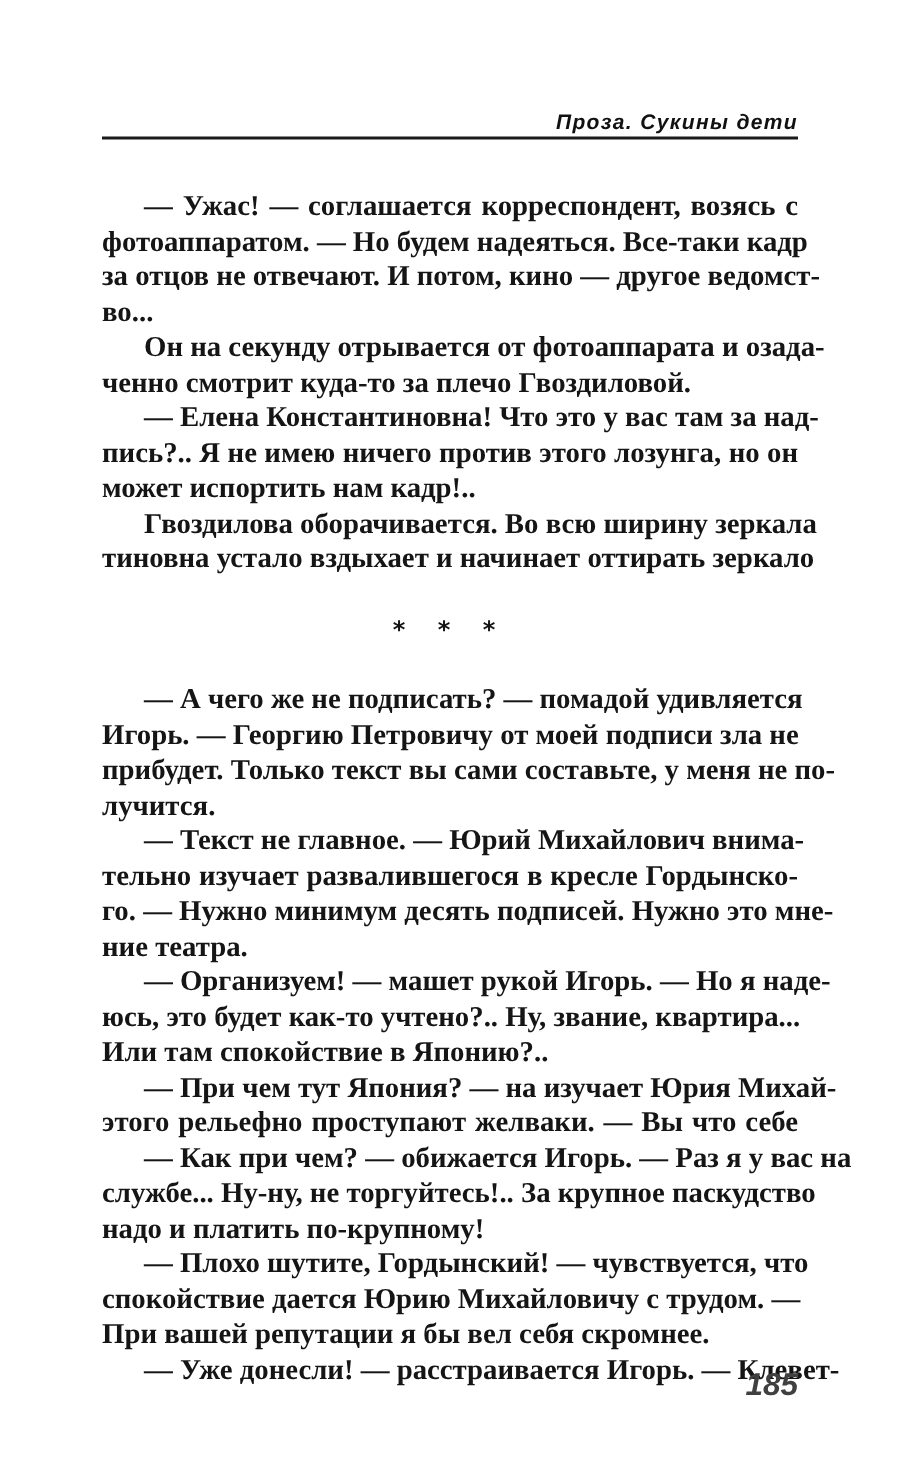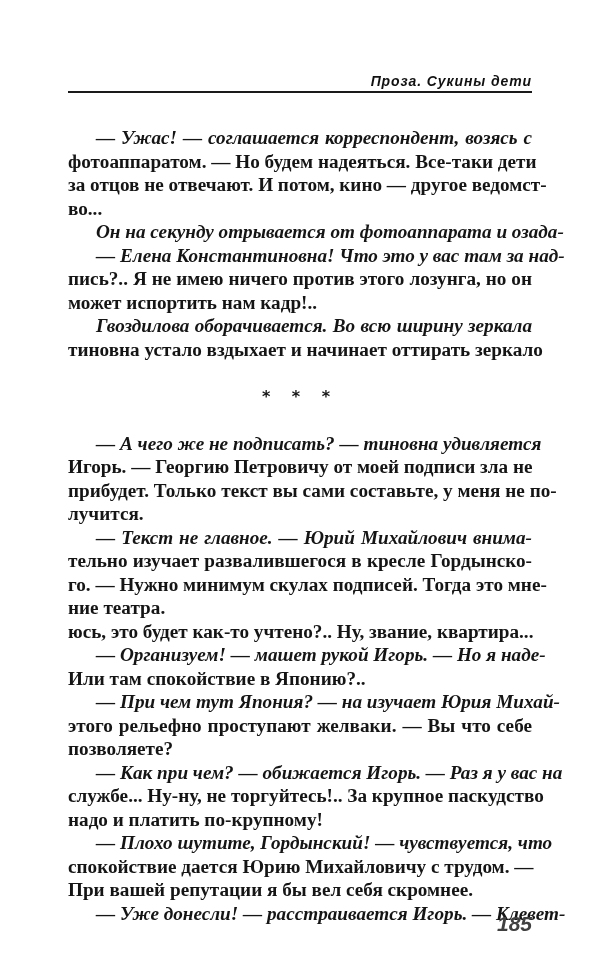--- a/index.html
+++ b/index.html
@@ -18,21 +18,21 @@
     font-family: "Liberation Serif", serif;
     font-size: 19.2px; line-height: 23.5px; color: #151515;
     font-weight: bold;
   }
   .ln {
     display: block; height: 23.5px; white-space: nowrap;
     text-align: justify; text-align-last: justify;
     width: 464px;
   }
   .ln.last { text-align-last: left; }
-  .ln.ind { padding-left: 28px; width: 436px; font-style: italic; }
+  .ln.ind { padding-left: 28px; width: 436px; }
   .stars {
     display: block; height: 23.5px; text-align: center;
     font-family: "DejaVu Sans", sans-serif; font-size: 16px; letter-spacing: 8px;
     margin: 23.5px 0 23.5px 0;
   }
   .page-number {
     position: absolute; right: 68px; top: 896px;
     font-family: "Liberation Sans", sans-serif; font-style: italic; font-weight: bold;
     font-size: 21px; color: #404040;
   }
@@ -40,48 +40,48 @@
 </head>
 <body>
 
 <div class="page">
   <div class="running-head">Проза. Сукины дети</div>
   <div class="head-rule"></div>
 
   <div class="body">
     <div>
       <span class="ln ind">— Ужас! — соглашается корреспондент, возясь с</span>
-      <span class="ln">фотоаппаратом. — Но будем надеяться. Все-таки дети</span>
+      <span class="ln">фотоаппаратом. — Но будем надеяться. Все-таки кадр</span>
       <span class="ln">за отцов не отвечают. И потом, кино — другое ведомст-</span>
       <span class="ln last">во...</span>
       <span class="ln ind">Он на секунду отрывается от фотоаппарата и озада-</span>
+      <span class="ln last">ченно смотрит куда-то за плечо Гвоздиловой.</span>
       <span class="ln ind">— Елена Константиновна! Что это у вас там за над-</span>
       <span class="ln">пись?.. Я не имею ничего против этого лозунга, но он</span>
       <span class="ln last">может испортить нам кадр!..</span>
       <span class="ln ind">Гвоздилова оборачивается. Во всю ширину зеркала</span>
       <span class="ln">тиновна устало вздыхает и начинает оттирать зеркало</span>
     </div>
 
     <span class="stars">* * *</span>
 
     <div>
-      <span class="ln ind">— А чего же не подписать? — тиновна удивляется</span>
+      <span class="ln ind">— А чего же не подписать? — помадой удивляется</span>
       <span class="ln">Игорь. — Георгию Петровичу от моей подписи зла не</span>
       <span class="ln">прибудет. Только текст вы сами составьте, у меня не по-</span>
       <span class="ln last">лучится.</span>
       <span class="ln ind">— Текст не главное. — Юрий Михайлович внима-</span>
       <span class="ln">тельно изучает развалившегося в кресле Гордынско-</span>
-      <span class="ln">го. — Нужно минимум скулах подписей. Тогда это мне-</span>
+      <span class="ln">го. — Нужно минимум десять подписей. Нужно это мне-</span>
       <span class="ln last">ние театра.</span>
+      <span class="ln ind">— Организуем! — машет рукой Игорь. — Но я наде-</span>
       <span class="ln">юсь, это будет как-то учтено?.. Ну, звание, квартира...</span>
-      <span class="ln ind">— Организуем! — машет рукой Игорь. — Но я наде-</span>
       <span class="ln last">Или там спокойствие в Японию?..</span>
       <span class="ln ind">— При чем тут Япония? — на изучает Юрия Михай-</span>
       <span class="ln">этого рельефно проступают желваки. — Вы что себе</span>
-      <span class="ln last">позволяете?</span>
       <span class="ln ind">— Как при чем? — обижается Игорь. — Раз я у вас на</span>
       <span class="ln">службе... Ну-ну, не торгуйтесь!.. За крупное паскудство</span>
       <span class="ln last">надо и платить по-крупному!</span>
       <span class="ln ind">— Плохо шутите, Гордынский! — чувствуется, что</span>
       <span class="ln">спокойствие дается Юрию Михайловичу с трудом. —</span>
       <span class="ln last">При вашей репутации я бы вел себя скромнее.</span>
       <span class="ln ind">— Уже донесли! — расстраивается Игорь. — Клевет-</span>
 
     </div>
   </div>

